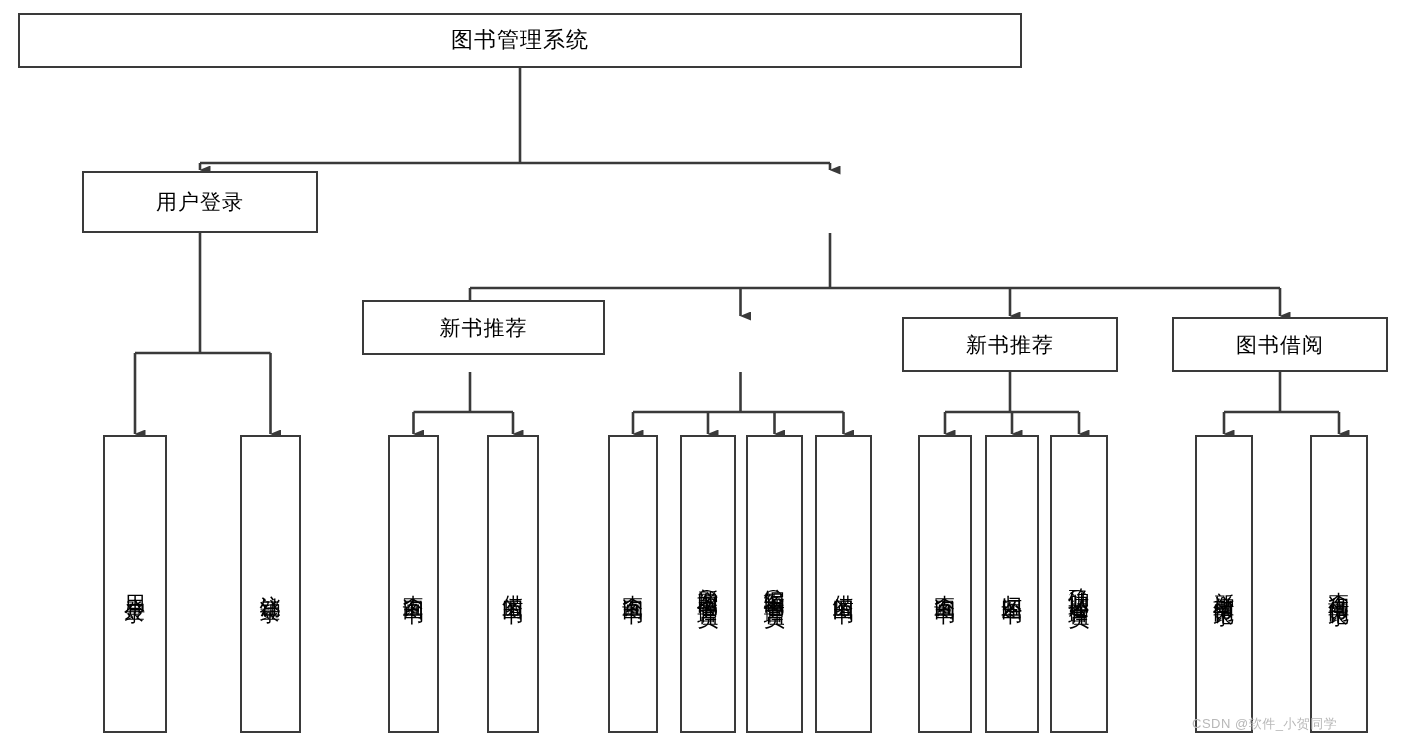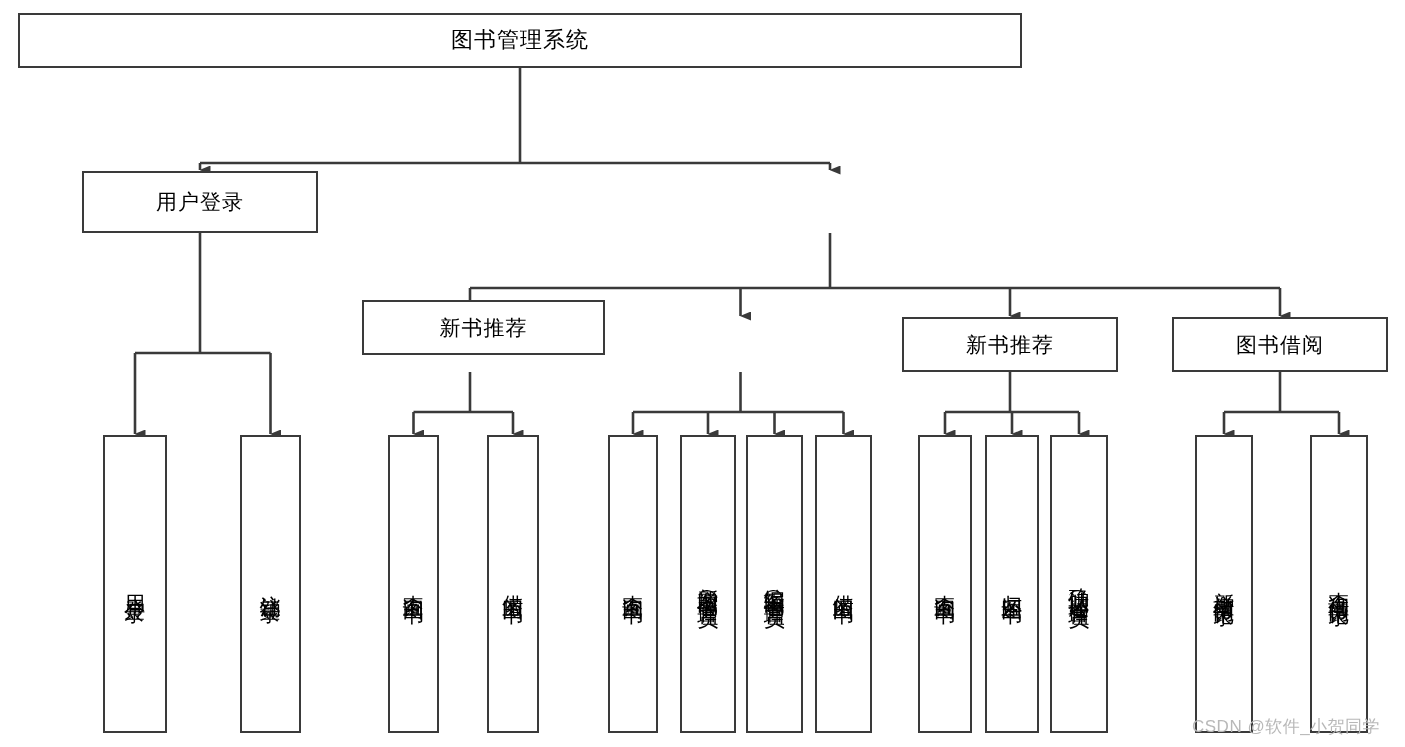--- a/index.html
+++ b/index.html
@@ -53,21 +53,21 @@
     writing-mode: vertical-rl;
     text-orientation: upright;
     font-size: 21px;
     line-height: 1.22;
     letter-spacing: 3px;
     white-space: nowrap;
     text-align: center;
   }
   .watermark {
     position: absolute;
-    font-size: 17px;
+    font-size: 13px;
     color: #b8b8b8;
     white-space: nowrap;
     letter-spacing: 0.5px;
   }
 </style>
 </head>
 <body>
 
 <div id="diagram-root">
 

